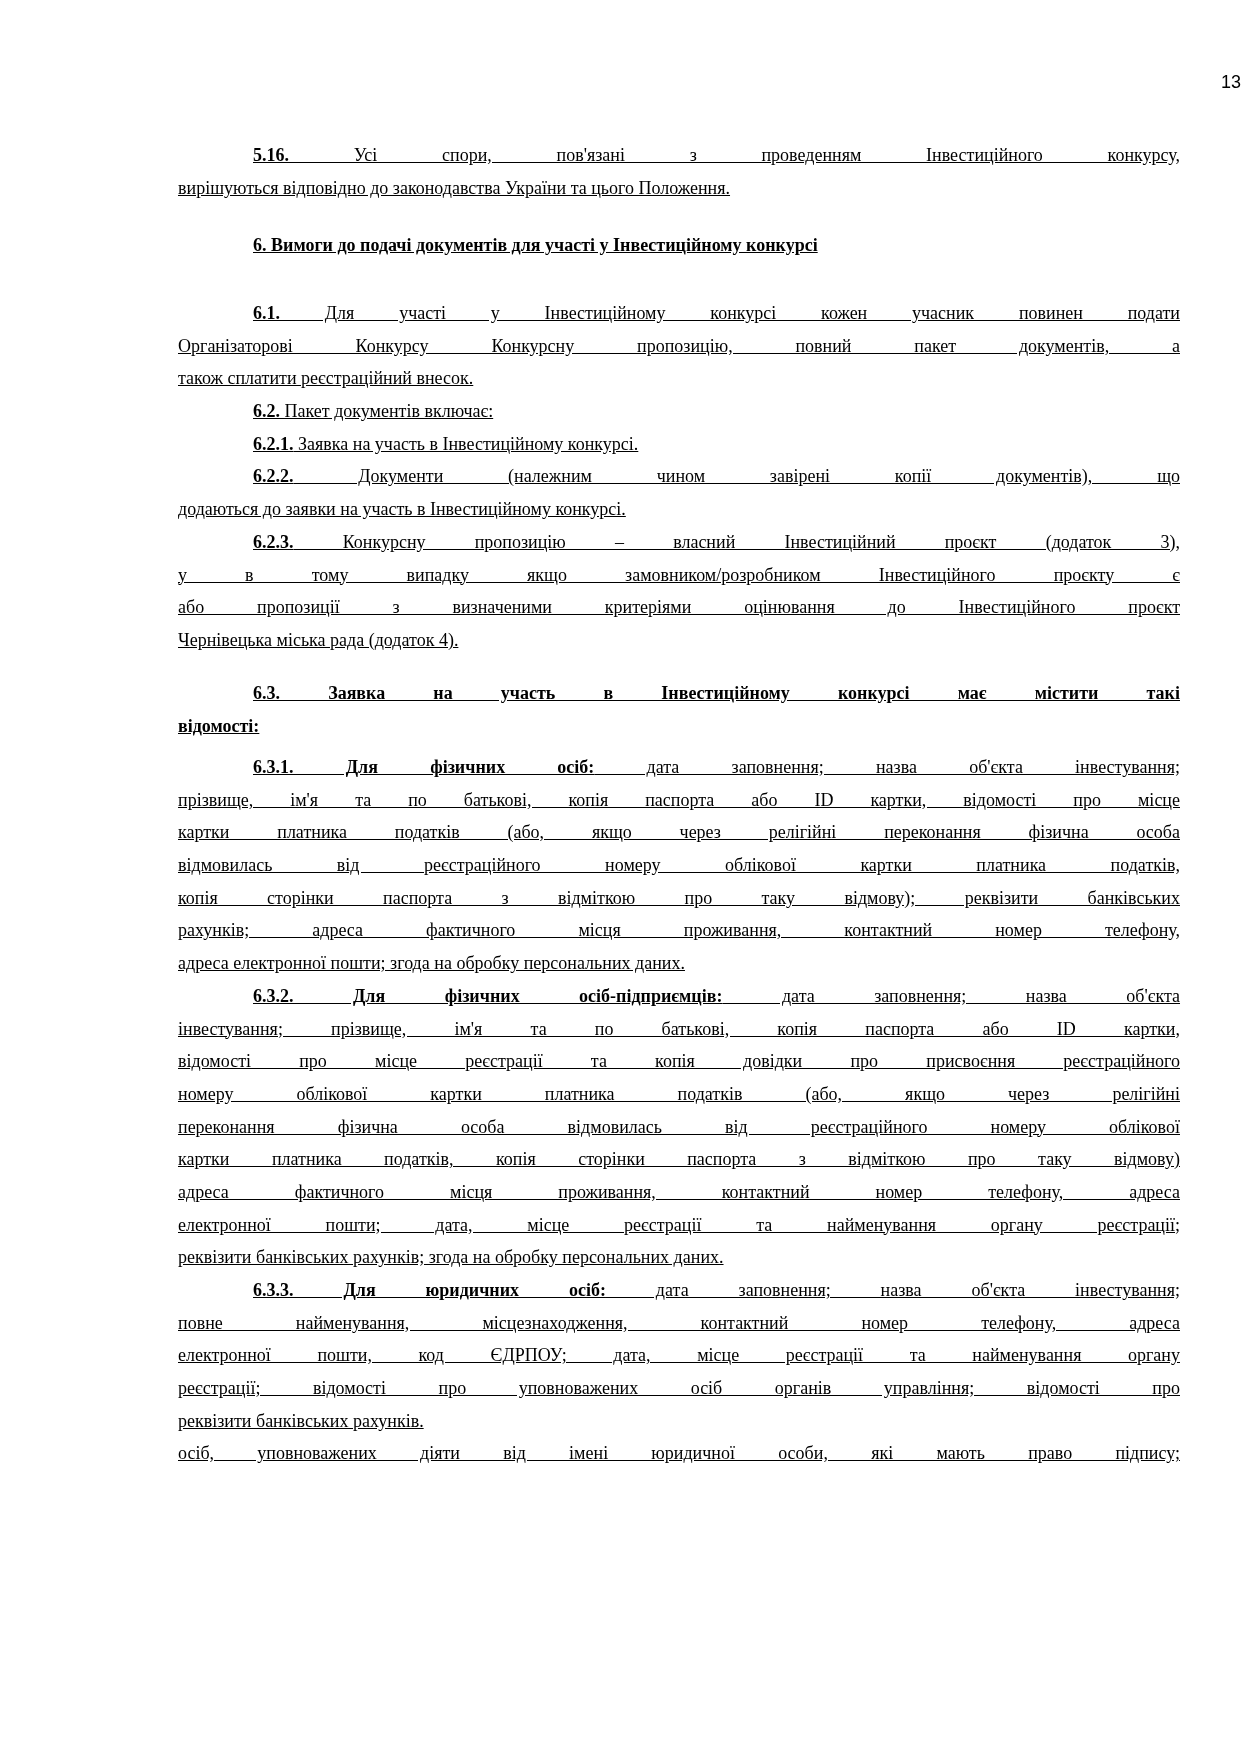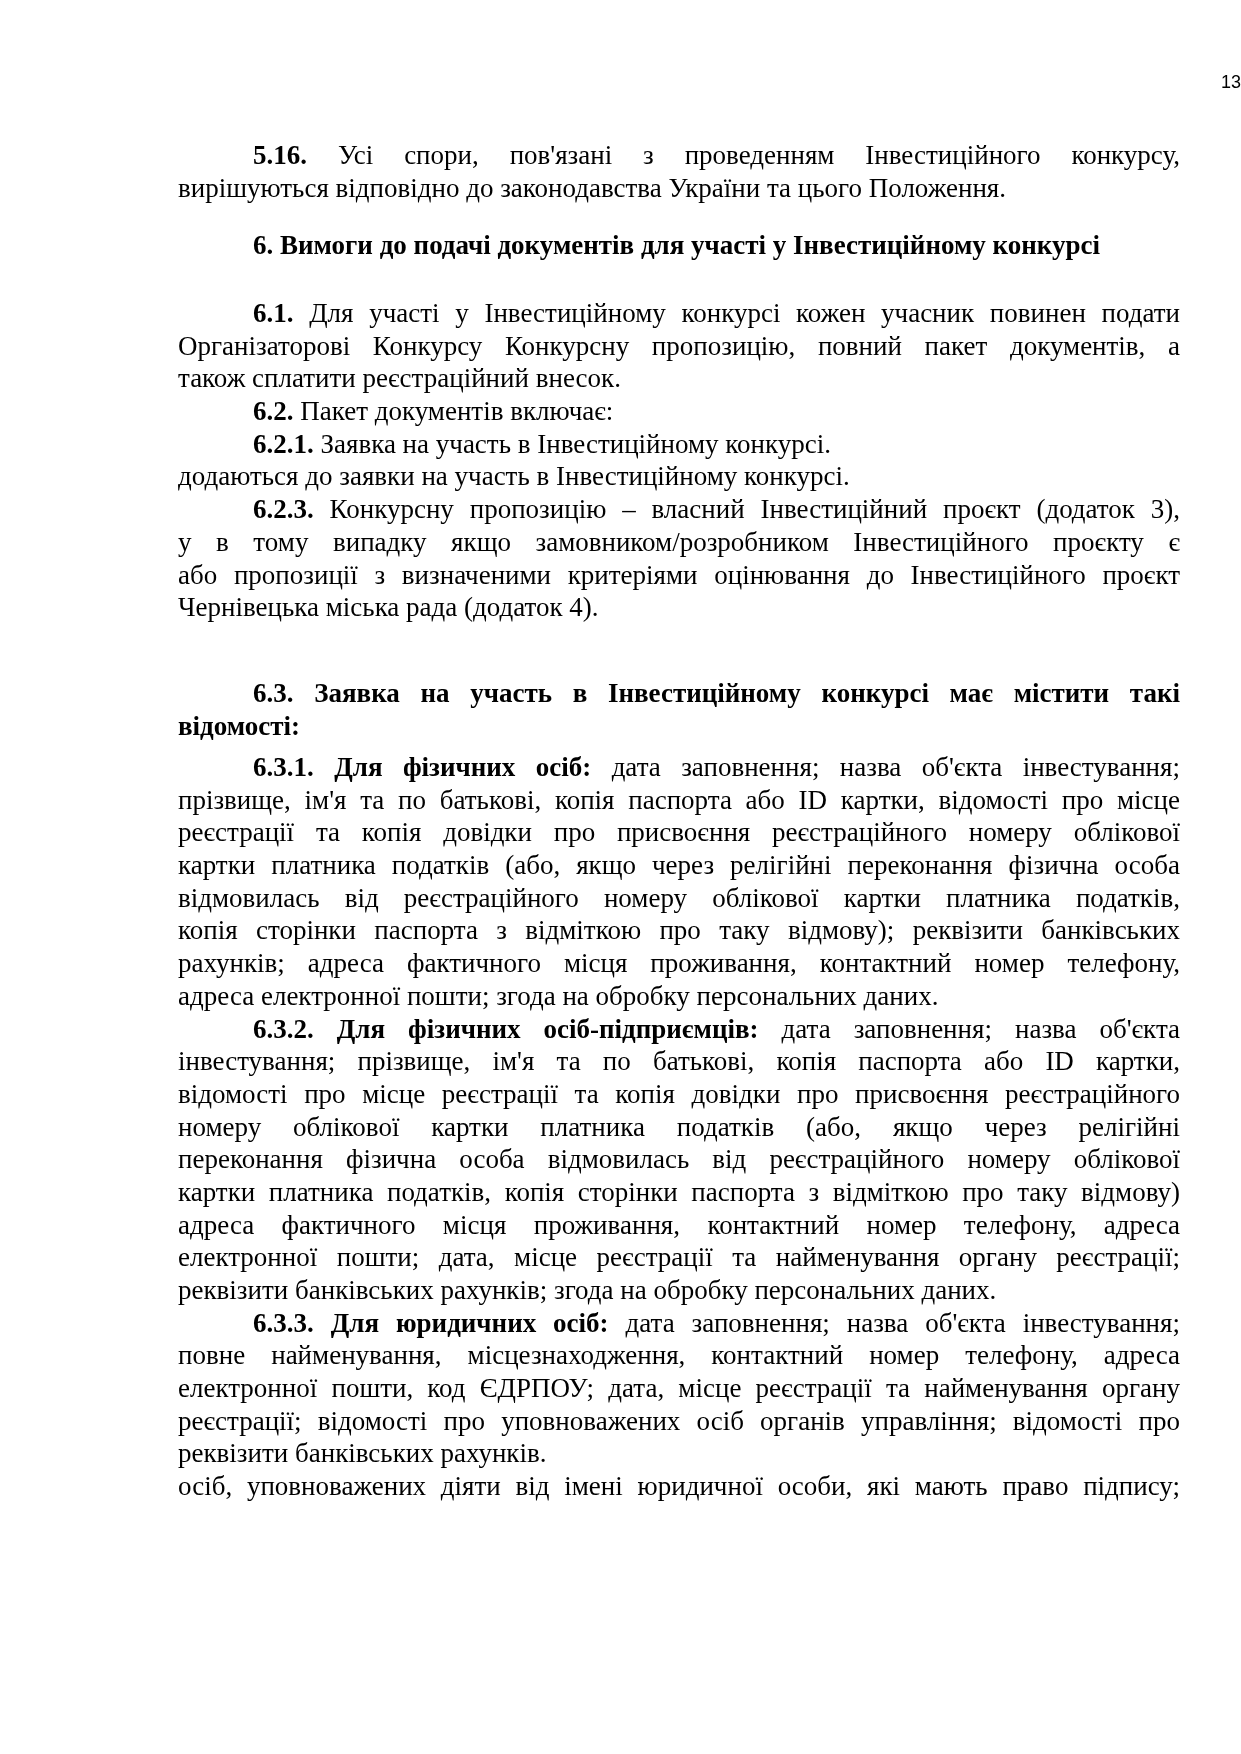--- a/index.html
+++ b/index.html
@@ -1,22 +1,22 @@
 <!DOCTYPE html>
 <html><head>
 <meta charset="utf-8">
 <style>
   html, body { margin:0; padding:0; background:#ffffff; }
   body { width:1241px; height:1754px; position:relative; overflow:hidden;
          font-family:"Liberation Serif", serif; color:#000; }
   .page-num { position:absolute; top:70px; left:0; width:1241px; text-align:right;
               font-family:"Liberation Sans", sans-serif; font-size:18px; line-height:24px; }
   .col { position:absolute; left:178px; width:1002px; }
-  .ln { display:block; height:32.7px; line-height:32.7px; font-size:27px;
-        white-space:nowrap; text-align:justify; text-align-last:justify; }
+  .ln { display:block; height:32.7px; line-height:32.7px; font-size:18px;
+        white-space:nowrap; text-align:justify; text-align-last:justify;text-decoration:underline; }
   .ln.last { text-align-last:left; }
   .ln.ind { padding-left:75px; }
   b { font-weight:bold; }
 </style>
 </head>
 <body>
 
 <div class="page-num">13</div>
 
 <div class="col" style="top:139px;">
@@ -30,37 +30,37 @@
 
 <div class="col" style="top:297px;">
   <span class="ln ind"><b>6.1.</b><span> Для участі у Інвестиційному конкурсі кожен учасник повинен подати</span></span>
   <span class="ln">Організаторові Конкурсу Конкурсну пропозицію, повний пакет документів, а</span>
   <span class="ln last">також сплатити реєстраційний внесок.</span>
 
   <span class="ln ind last"><b>6.2.</b><span> Пакет документів включає:</span></span>
 
   <span class="ln ind last"><b>6.2.1.</b><span> Заявка на участь в Інвестиційному конкурсі.</span></span>
 
+  <span class="ln ind"><b>6.2.2.</b><span> Документи (належним чином завірені копії документів), що</span></span>
   <span class="ln last">додаються до заявки на участь в Інвестиційному конкурсі.</span>
 
   <span class="ln ind"><b>6.2.3.</b><span> Конкурсну пропозицію – власний Інвестиційний проєкт (додаток 3),</span></span>
   <span class="ln">у в тому випадку якщо замовником/розробником Інвестиційного проєкту є</span>
   <span class="ln">або пропозиції з визначеними критеріями оцінювання до Інвестиційного проєкт</span>
   <span class="ln last">Чернівецька міська рада (додаток 4).</span>
 </div>
 
 <div class="col" style="top:677px;">
   <span class="ln ind"><b>6.3.   Заявка на участь в Інвестиційному конкурсі має містити такі</b></span>
   <span class="ln last"><b>відомості:</b></span>
 </div>
 
 <div class="col" style="top:751px;">
   <span class="ln ind"><b>6.3.1. Для фізичних осіб:</b><span> дата заповнення; назва об'єкта інвестування;</span></span>
   <span class="ln">прізвище, ім'я та по батькові, копія паспорта або ID картки, відомості про місце</span>
-  <span class="ln">реєстрації та копія довідки про присвоєння реєстраційного номеру облікової</span>
   <span class="ln">картки платника податків (або, якщо через релігійні переконання фізична особа</span>
   <span class="ln">відмовилась від реєстраційного номеру облікової картки платника податків,</span>
   <span class="ln">копія сторінки паспорта з відміткою про таку відмову); реквізити банківських</span>
   <span class="ln">рахунків; адреса фактичного місця проживання, контактний номер телефону,</span>
   <span class="ln last">адреса електронної пошти; згода на обробку персональних даних.</span>
 
   <span class="ln ind"><b>6.3.2. Для фізичних осіб-підприємців:</b><span> дата заповнення; назва об'єкта</span></span>
   <span class="ln">інвестування; прізвище, ім'я та по батькові, копія паспорта або ID картки,</span>
   <span class="ln">відомості про місце реєстрації та копія довідки про присвоєння реєстраційного</span>
   <span class="ln">номеру облікової картки платника податків (або, якщо через релігійні</span>

